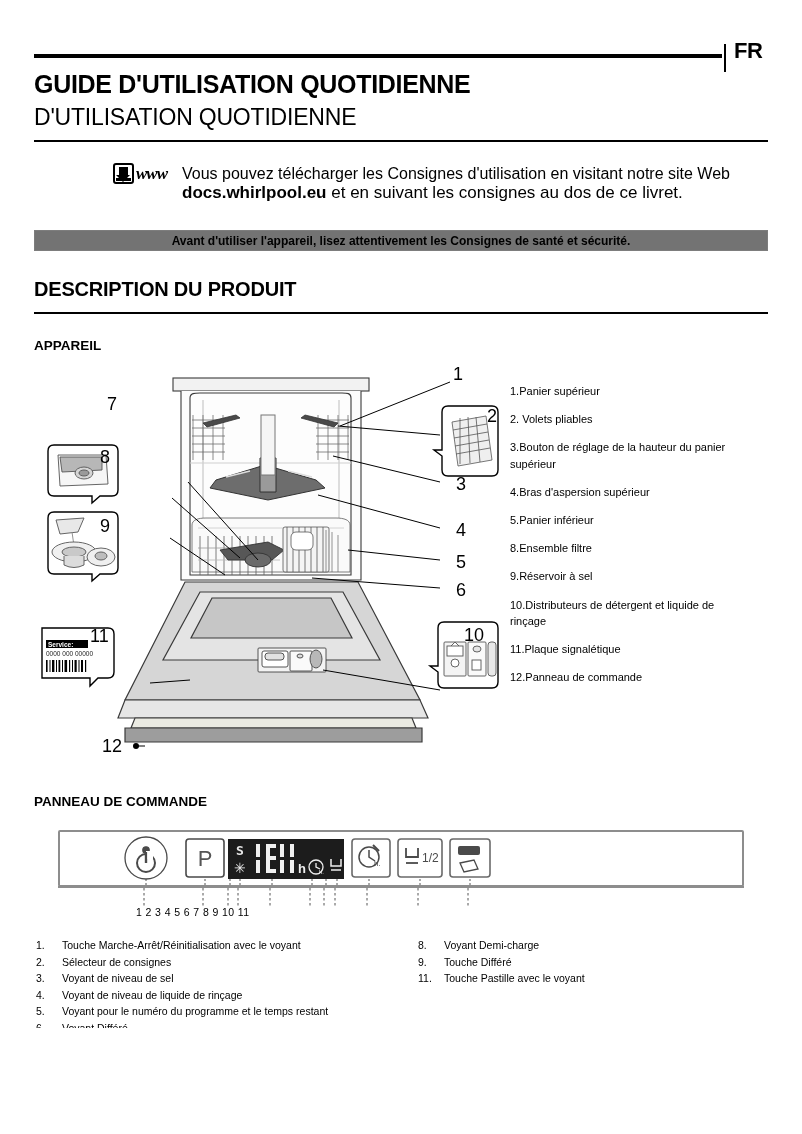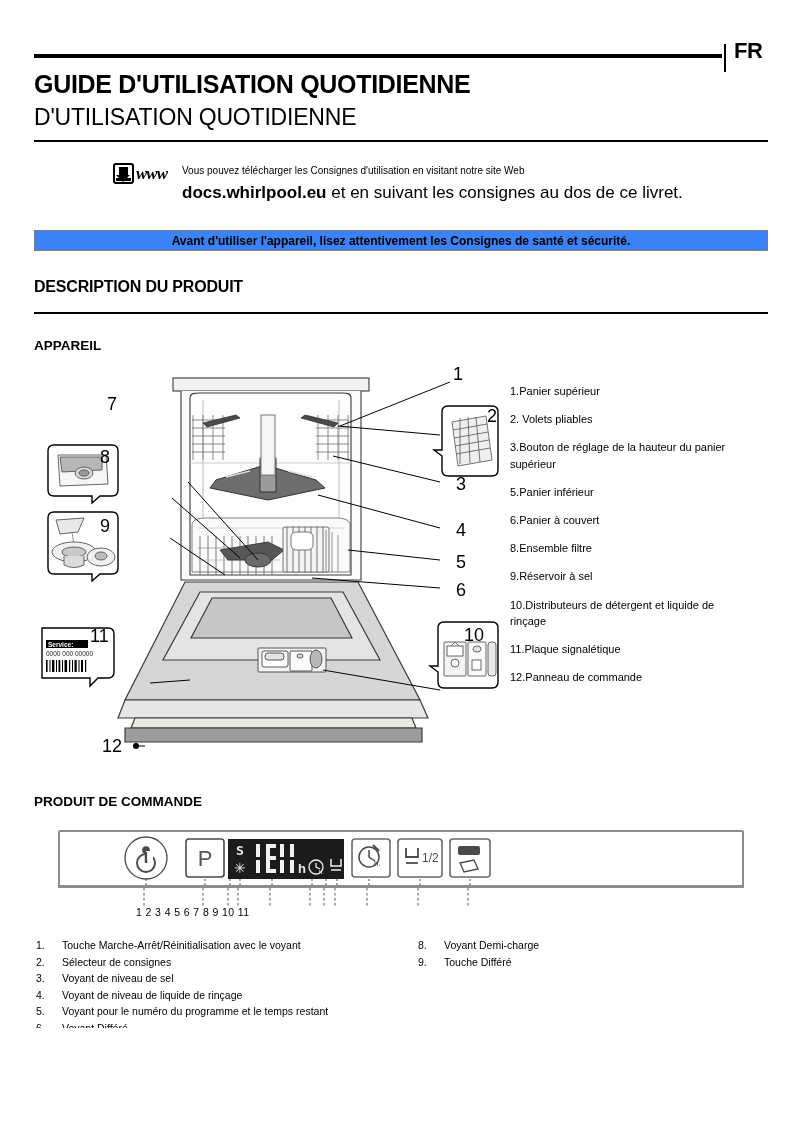--- a/index.html
+++ b/index.html
@@ -122,57 +122,57 @@
     font-family: "Liberation Serif", serif;
     font-style: italic;
     font-weight: bold;
     font-size: 17px;
     letter-spacing: -1px;
   }
   .dl-line1 {
     position: absolute;
     left: 182px;
     top: 165px;
-    font-size: 10px;
+    font-size: 16px;
     white-space: nowrap;
   }
   .dl-line2 {
     position: absolute;
     left: 182px;
     top: 183px;
     font-size: 17px;
     white-space: nowrap;
   }
   .dl-line2 b { font-weight: bold; }
 
   
   .banner {
     position: absolute;
     left: 34px;
     top: 230px;
     width: 734px;
     height: 21px;
-    background: #3b82f6;
+    background: #737373;
     border: 1px solid #7d7d7d;
     display: flex;
     align-items: center;
     justify-content: center;
   }
   .banner span {
     font-size: 12px;
     font-weight: bold;
     color: #000;
   }
 
   
   .h1-section {
     position: absolute;
     left: 34px;
     top: 278px;
-    font-size: 16px;
+    font-size: 20px;
     font-weight: bold;
     letter-spacing: -0.2px;
   }
   .h1-rule {
     position: absolute;
     left: 34px;
     top: 312px;
     width: 734px;
     height: 2px;
     background: #000;
@@ -300,22 +300,22 @@
   </div>
 
   <div class="h1-section">DESCRIPTION DU PRODUIT</div>
   <div class="h1-rule"></div>
   <div class="h2-section">APPAREIL</div>
 
   <div class="parts-list">
     <div>1.Panier supérieur</div>
     <div>2. Volets pliables</div>
     <div>3.Bouton de réglage de la hauteur du panier supérieur</div>
+    <div>4.Bras d'aspersion supérieur</div>
     <div>5.Panier inférieur</div>
-    <div>6.Panier à couvert</div>
     <div>8.Ensemble filtre</div>
     <div>9.Réservoir à sel</div>
     <div>10.Distributeurs de détergent et liquide de rinçage</div>
     <div>11.Plaque signalétique</div>
     <div>12.Panneau de commande</div>
   </div>
 
   <svg class="figure" viewBox="0 0 460 400">
     <defs>
       <linearGradient id="doorgrad" x1="0" y1="0" x2="0" y2="1">
@@ -485,21 +485,21 @@
       <text x="67" y="50">7</text>
       <text x="60" y="103">8</text>
       <text x="60" y="172">9</text>
       <text x="424" y="281">10</text>
       <text x="50" y="282">11</text>
       <text x="62" y="392">12</text>
     </g>
     <circle cx="96" cy="386" r="3" fill="#000"></circle>
   </svg>
 
-  <div class="h2-panel">PRODUIT DE COMMANDE</div>
+  <div class="h2-panel">PANNEAU DE COMMANDE</div>
 
   <div class="panel-box">
     <svg width="682" height="53" viewBox="0 0 682 53">
 
       <g stroke="#4a4a4a" fill="none" stroke-width="1.3">
         <circle cx="86" cy="26" r="21"></circle>
         <circle cx="86" cy="18" r="3.2" fill="#4a4a4a"></circle>
         <circle cx="86" cy="31" r="9" stroke-width="2"></circle>
         <path d="M86 20 L86 31" stroke-width="2.2"></path>
       </g>
@@ -640,18 +640,22 @@
 
   <div class="legend col-right">
     <div class="row">
       <span class="num">8.</span>
       <span class="txt">Voyant Demi-charge</span>
     </div>
     <div class="row">
       <span class="num">9.</span>
       <span class="txt">Touche Différé</span>
     </div>
+    <div class="row">
+      <span class="num">11.</span>
+      <span class="txt">Touche Pastille avec le voyant</span>
+    </div>
   </div>
 
   <div class="brand">IGNIS</div>
   <div class="pageno">1</div>
 
 </div>
 
 </body></html>

